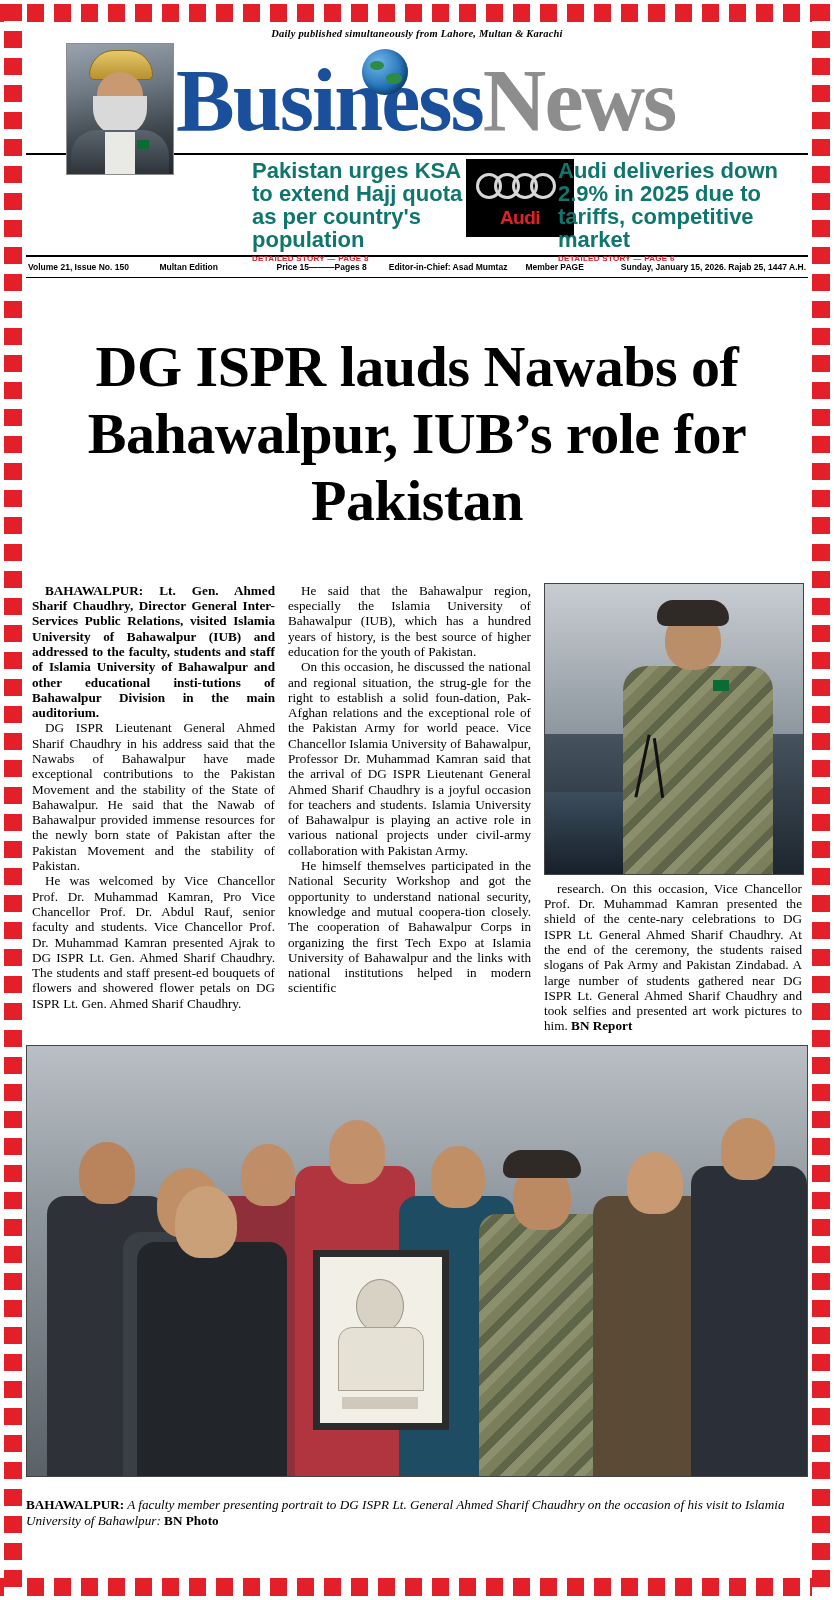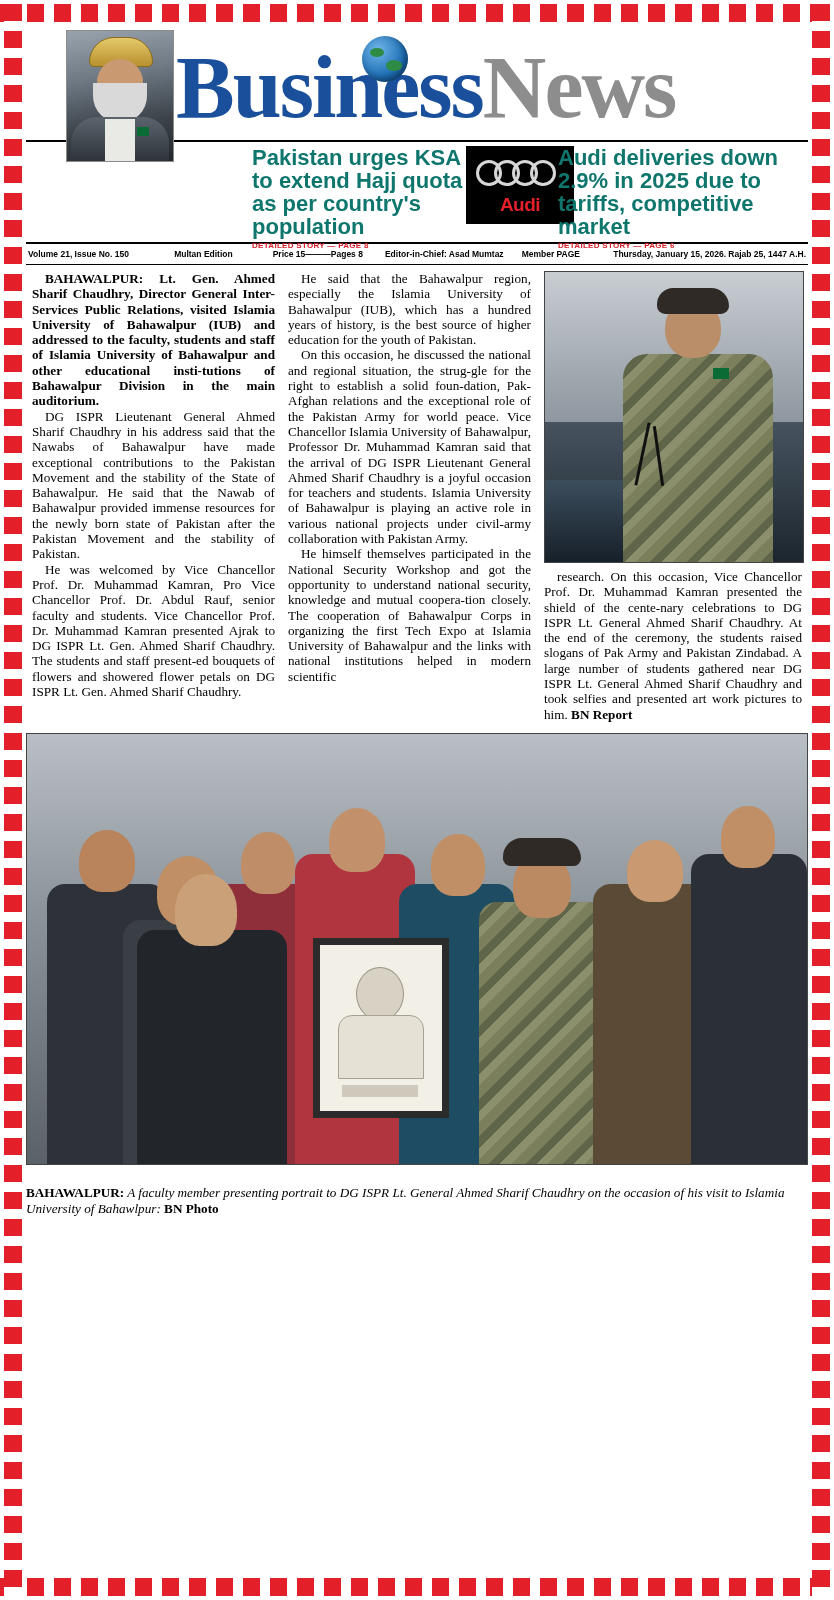--- a/index.html
+++ b/index.html
@@ -161,21 +161,21 @@
     display:flex;
     align-items:center;
     font-family:"Liberation Sans", sans-serif;
     font-size:8.5px;
     font-weight:bold;
     padding:5px 2px 5px 2px;
     color:#000;
   }
   .infobar span{white-space:nowrap;}
   .ib-1{flex:0 0 auto;}
-  .ib-2{flex:1 1 auto;text-align:right;padding-left:12px;}
+  .ib-2{flex:1 1 auto;text-align:center;padding-left:12px;}
   .ib-3{flex:0 0 auto;padding-left:40px;}
   .ib-4{flex:0 0 auto;padding-left:22px;}
   .ib-5{flex:0 0 auto;padding-left:18px;}
   .ib-6{flex:1 1 auto;text-align:right;}
 
   
   .headline{
     text-align:center;
     font-family:"Liberation Serif", serif;
     font-weight:bold;
@@ -256,20 +256,21 @@
 
 <div class="page">
 
   <div class="border-top"></div>
   <div class="border-bottom"></div>
   <div class="border-left"></div>
   <div class="border-right"></div>
 
   <div class="inner">
 
+    <div class="tagline">Daily published simultaneously from Lahore, Multan &amp; Karachi</div>
 
     <div class="masthead">
       <div class="logo-photo">
         <div class="lp-cap"></div>
         <div class="lp-face"></div>
         <div class="lp-beard"></div>
         <div class="lp-body"></div>
         <div class="lp-shirt"></div>
         <div class="lp-flag"></div>
       </div>
@@ -306,25 +307,26 @@
     </div>
 
     <hr class="rule">
 
     <div class="infobar">
       <span class="ib-1">Volume 21, Issue No. 150</span>
       <span class="ib-2">Multan Edition</span>
       <span class="ib-3">Price 15———Pages 8</span>
       <span class="ib-4">Editor-in-Chief: Asad Mumtaz</span>
       <span class="ib-5">Member PAGE</span>
-      <span class="ib-6">Thursday, January 15, 2026.  Rajab 25, 1447 A.H.</span>
+      <span class="ib-6">Sunday, January 15, 2026.  Rajab 25, 1447 A.H.</span>
     </div>
 
     <hr class="rule-thin">
 
+    <h1 class="headline">DG ISPR lauds Nawabs of Bahawalpur, IUB’s role for Pakistan</h1>
 
     <div class="article">
 
       <div class="col c1">
         <p><span class="lead">BAHAWALPUR: Lt. Gen. Ahmed Sharif Chaudhry, Director General Inter-Services Public Relations, visited Islamia University of Bahawalpur (IUB) and addressed to the faculty, students and staff of Islamia University of Bahawalpur and other educational insti-tutions of Bahawalpur Division in the main auditorium.</span></p>
         <p>DG ISPR Lieutenant General Ahmed Sharif Chaudhry in his address said that the Nawabs of Bahawalpur have made exceptional contributions to the Pakistan Movement and the stability of the State of Bahawalpur. He said that the Nawab of Bahawalpur provided immense resources for the newly born state of Pakistan after the Pakistan Movement and the stability of Pakistan.</p>
         <p>He was welcomed by Vice Chancellor Prof. Dr. Muhammad Kamran, Pro Vice Chancellor Prof. Dr. Abdul Rauf, senior faculty and students. Vice Chancellor Prof. Dr. Muhammad Kamran presented Ajrak to DG ISPR Lt. Gen. Ahmed Sharif Chaudhry. The students and staff present-ed bouquets of flowers and showered flower petals on DG ISPR Lt. Gen. Ahmed Sharif Chaudhry.</p>
       </div>
 
       <div class="col c2">

